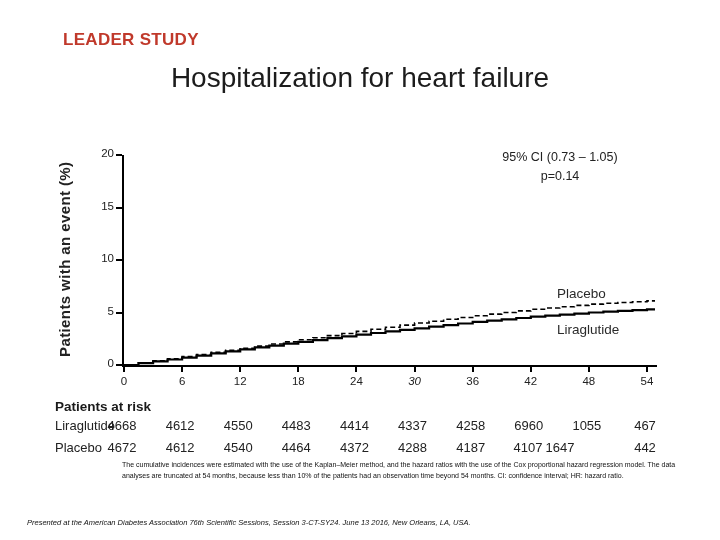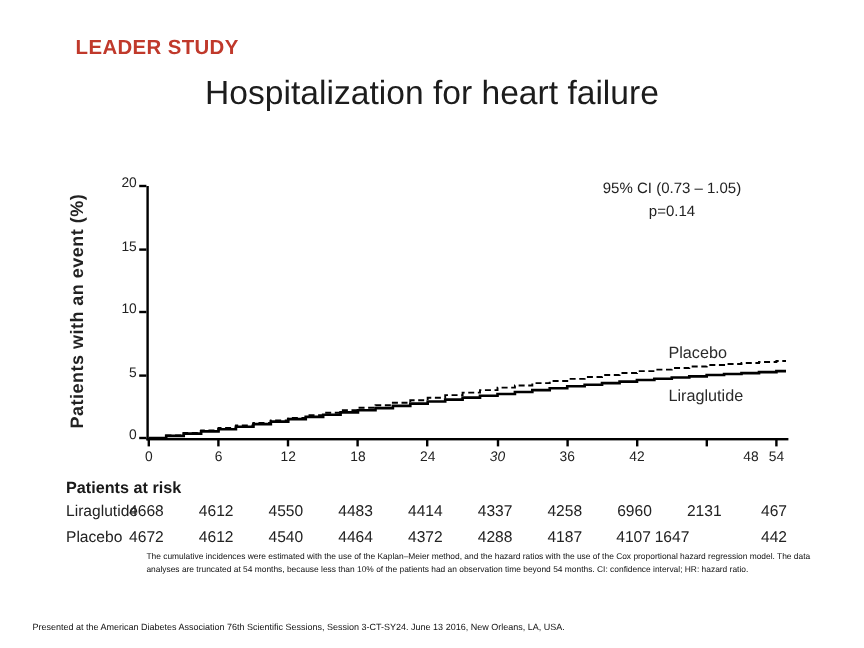--- a/index.html
+++ b/index.html
@@ -46,21 +46,21 @@
   .atrisk-label.row2{top:440px;}
   .atrisk-counts{position:absolute;left:122px;width:533px;height:18px;}
   .atrisk-counts.row1{top:418px;}
   .atrisk-counts.row2{top:440px;}
   .atrisk-counts .count{position:absolute;transform:translateX(-50%);
                         font-size:13px;color:#222;white-space:nowrap;}
 
   .footnote{position:absolute;left:122px;top:460px;width:556px;
             font-size:7px;line-height:1.5;color:#111;}
   .credit{position:absolute;left:27px;top:518px;width:660px;
-          font-size:7.5px;color:#111;}
+          font-size:7.5px;font-style:italic;color:#111;}
 </style>
 </head>
 <body>
 
 <div class="slide">
 
   <div class="logo">LEADER STUDY</div>
   <div class="title">Hospitalization for heart failure</div>
 
   <div class="ylabel">Patients with an event (%)</div>
@@ -89,21 +89,21 @@
         <div class="xtick-label" style="left: 174.333px;">18</div>
         <div class="xtick-mark" style="left: 232.444px;"></div>
         <div class="xtick-label" style="left: 232.444px;">24</div>
         <div class="xtick-mark" style="left: 290.556px;"></div>
         <div class="xtick-label" style="left: 290.556px; font-style: italic;">30</div>
         <div class="xtick-mark" style="left: 348.667px;"></div>
         <div class="xtick-label" style="left: 348.667px;">36</div>
         <div class="xtick-mark" style="left: 406.778px;"></div>
         <div class="xtick-label" style="left: 406.778px;">42</div>
         <div class="xtick-mark" style="left: 464.889px;"></div>
-        <div class="xtick-label" style="left: 464.889px; margin-left: 37px;">48</div>
+        <div class="xtick-label" style="left: 464.889px;">48</div>
         <div class="xtick-mark" style="left: 523px;"></div>
         <div class="xtick-label" style="left: 523px;">54</div>
       </div>
     <svg id="curves" width="545" height="214">
         <path d="M 0.0 210.0 L 14.5 210.0 L 14.5 208.2 L 29.1 208.2 L 29.1 206.3 L 43.6 206.3 L 43.6 204.5 L 58.1 204.5 L 58.1 202.7 L 72.6 202.7 L 72.6 200.6 L 87.2 200.6 L 87.2 198.4 L 101.7 198.4 L 101.7 196.3 L 116.2 196.3 L 116.2 194.3 L 130.8 194.3 L 130.8 192.4 L 145.3 192.4 L 145.3 190.6 L 159.8 190.6 L 159.8 188.7 L 174.3 188.7 L 174.3 186.9 L 188.9 186.9 L 188.9 185.1 L 203.4 185.1 L 203.4 183.2 L 217.9 183.2 L 217.9 181.4 L 232.4 181.4 L 232.4 179.6 L 247.0 179.6 L 247.0 178.0 L 261.5 178.0 L 261.5 176.4 L 276.0 176.4 L 276.0 174.8 L 290.6 174.8 L 290.6 173.3 L 305.1 173.3 L 305.1 171.7 L 319.6 171.7 L 319.6 170.1 L 334.1 170.1 L 334.1 168.5 L 348.7 168.5 L 348.7 166.9 L 363.2 166.9 L 363.2 165.6 L 377.7 165.6 L 377.7 164.3 L 392.3 164.3 L 392.3 163.0 L 406.8 163.0 L 406.8 161.7 L 421.3 161.7 L 421.3 160.6 L 435.8 160.6 L 435.8 159.6 L 450.4 159.6 L 450.4 158.6 L 464.9 158.6 L 464.9 157.5 L 479.4 157.5 L 479.4 156.7 L 493.9 156.7 L 493.9 155.9 L 508.5 155.9 L 508.5 155.1 L 523.0 155.1 L 523.0 154.3 L 531.0 154.3" fill="none" stroke="#000000" stroke-width="2.2"></path>
         <path d="M 0.0 210.0 L 14.5 210.0 L 14.5 207.9 L 29.1 207.9 L 29.1 205.8 L 43.6 205.8 L 43.6 203.7 L 58.1 203.7 L 58.1 201.6 L 72.6 201.6 L 72.6 199.5 L 87.2 199.5 L 87.2 197.4 L 101.7 197.4 L 101.7 195.3 L 116.2 195.3 L 116.2 193.2 L 130.8 193.2 L 130.8 191.1 L 145.3 191.1 L 145.3 189.0 L 159.8 189.0 L 159.8 186.9 L 174.3 186.9 L 174.3 184.8 L 188.9 184.8 L 188.9 182.7 L 203.4 182.7 L 203.4 180.6 L 217.9 180.6 L 217.9 178.5 L 232.4 178.5 L 232.4 176.4 L 247.0 176.4 L 247.0 174.3 L 261.5 174.3 L 261.5 172.2 L 276.0 172.2 L 276.0 170.1 L 290.6 170.1 L 290.6 168.0 L 305.1 168.0 L 305.1 166.2 L 319.6 166.2 L 319.6 164.3 L 334.1 164.3 L 334.1 162.5 L 348.7 162.5 L 348.7 160.7 L 363.2 160.7 L 363.2 159.1 L 377.7 159.1 L 377.7 157.5 L 392.3 157.5 L 392.3 155.9 L 406.8 155.9 L 406.8 154.3 L 421.3 154.3 L 421.3 153.0 L 435.8 153.0 L 435.8 151.7 L 450.4 151.7 L 450.4 150.4 L 464.9 150.4 L 464.9 149.1 L 479.4 149.1 L 479.4 148.3 L 493.9 148.3 L 493.9 147.5 L 508.5 147.5 L 508.5 146.7 L 523.0 146.7 L 523.0 145.9 L 531.0 145.9" fill="none" stroke="#000000" stroke-width="1.6" stroke-dasharray="5 3"></path>
       </svg>
   </div>
 
   <div class="hr-box">
@@ -120,21 +120,21 @@
   <div class="atrisk-label row2">Placebo</div>
   <div id="atrisk-row1" class="atrisk-counts row1">
       <span class="count" style="left: 0px;">4668</span>
       <span class="count" style="left: 58.1111px;">4612</span>
       <span class="count" style="left: 116.222px;">4550</span>
       <span class="count" style="left: 174.333px;">4483</span>
       <span class="count" style="left: 232.444px;">4414</span>
       <span class="count" style="left: 290.556px;">4337</span>
       <span class="count" style="left: 348.667px;">4258</span>
       <span class="count" style="left: 406.778px;">6960</span>
-      <span class="count" style="left: 464.889px;">2131</span>
+      <span class="count" style="left: 464.889px;">1055</span>
       <span class="count" style="left: 523px;">467</span>
     </div>
   <div id="atrisk-row2" class="atrisk-counts row2">
       <span class="count" style="left: 0px;">4672</span>
       <span class="count" style="left: 58.1111px;">4612</span>
       <span class="count" style="left: 116.222px;">4540</span>
       <span class="count" style="left: 174.333px;">4464</span>
       <span class="count" style="left: 232.444px;">4372</span>
       <span class="count" style="left: 290.556px;">4288</span>
       <span class="count" style="left: 348.667px;">4187</span>

